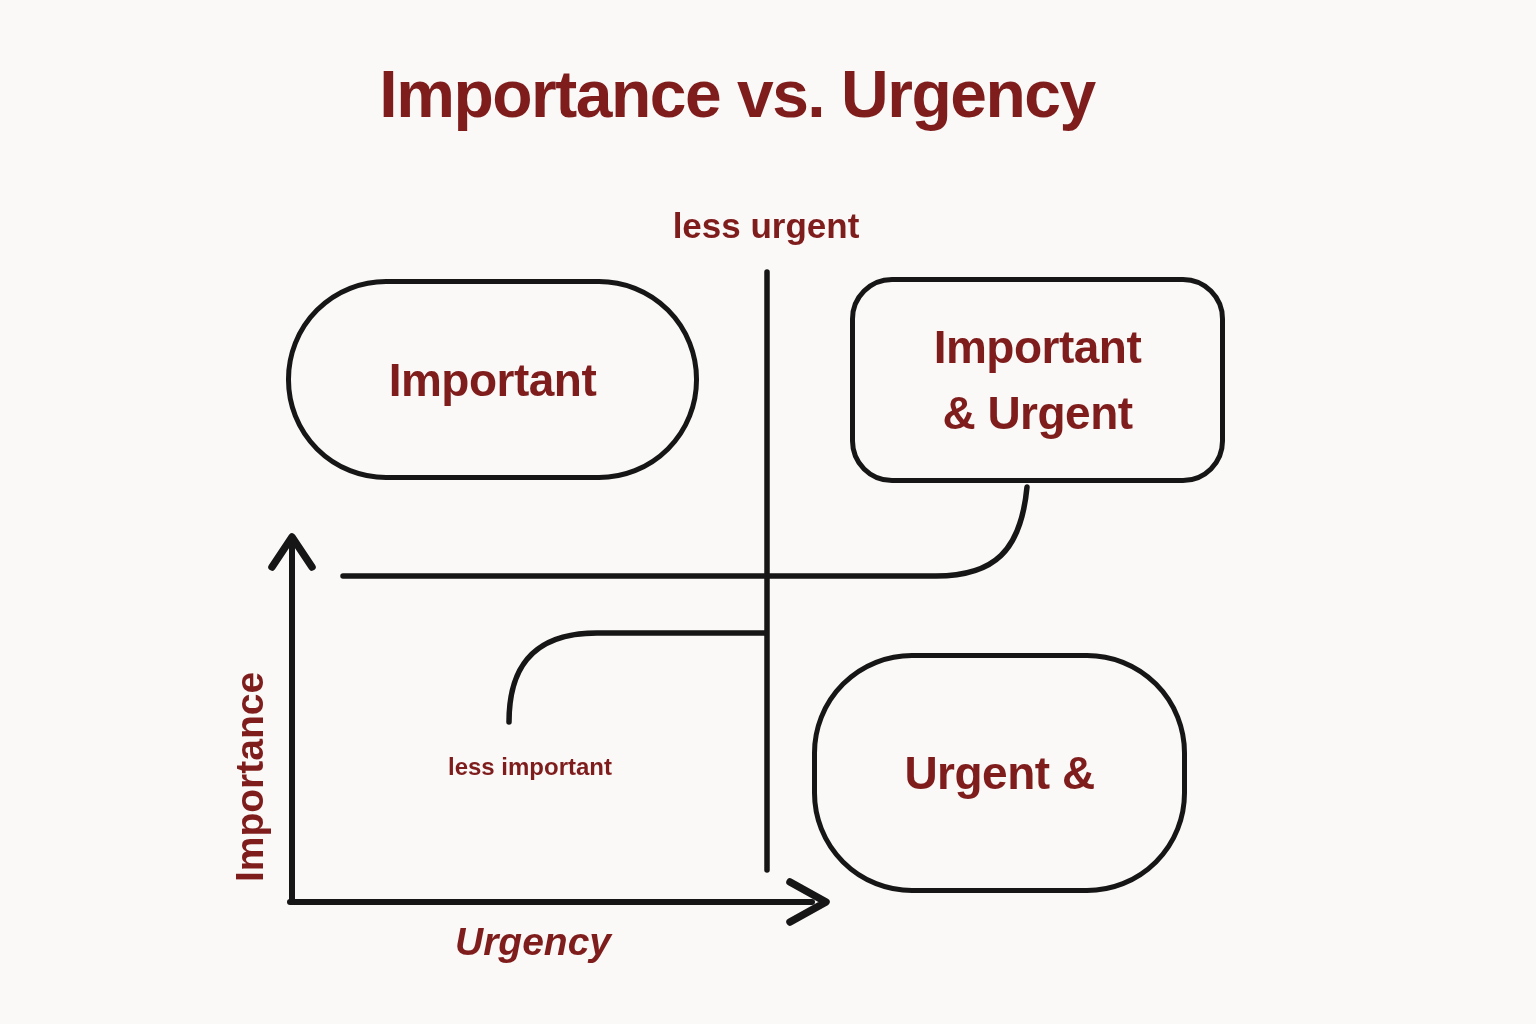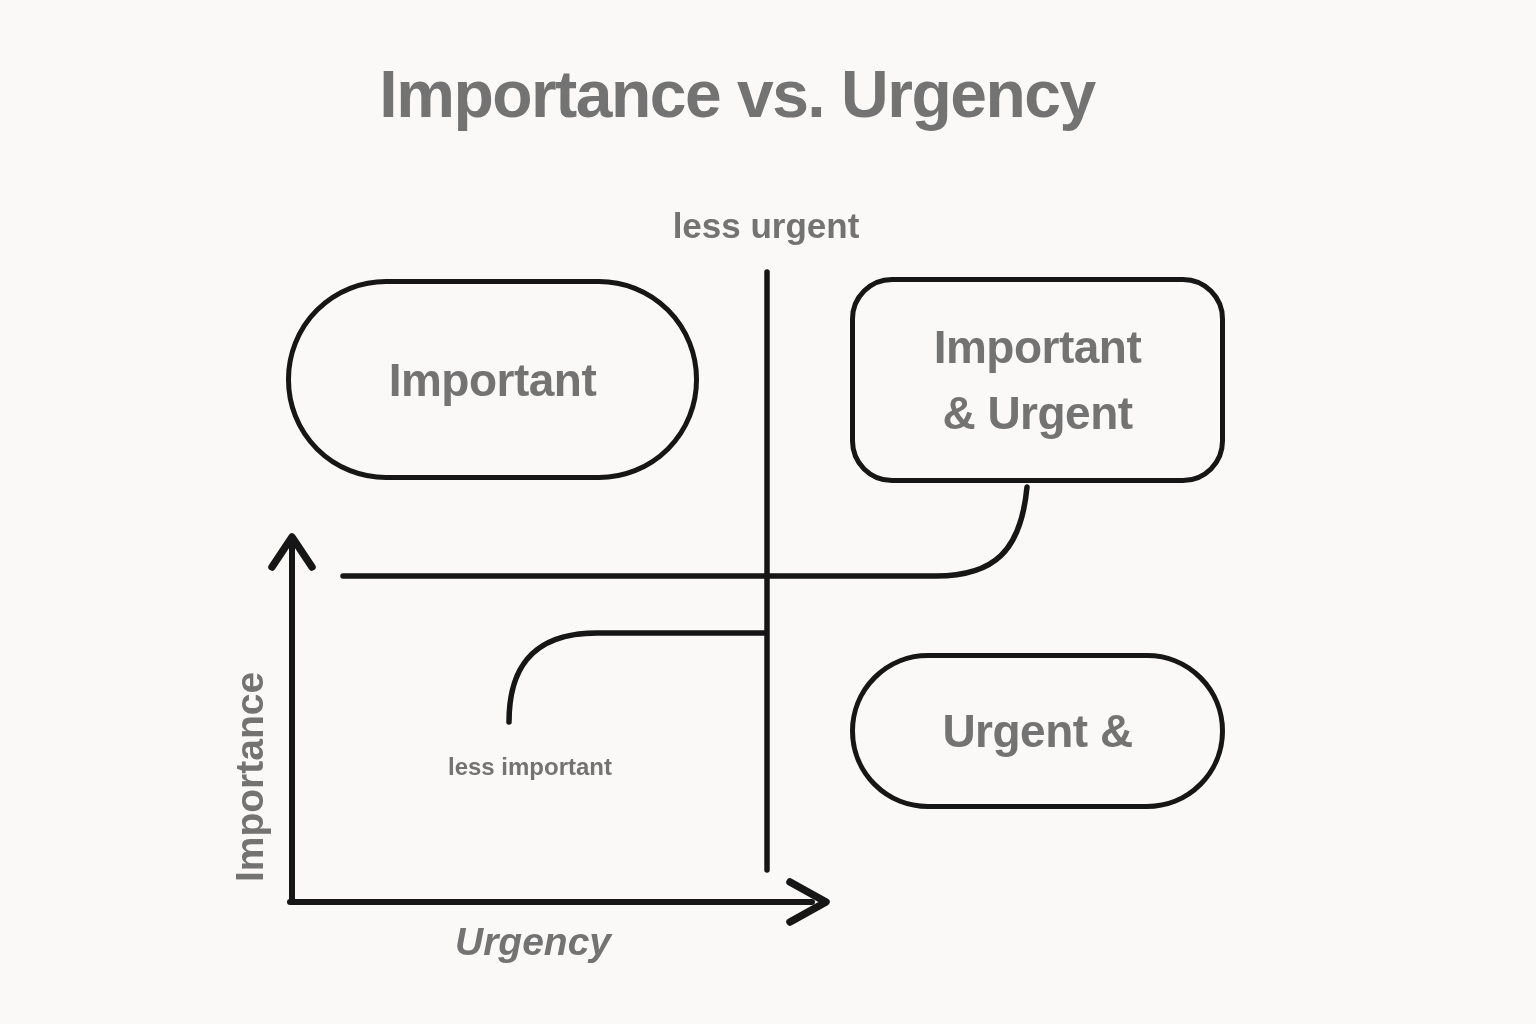--- a/index.html
+++ b/index.html
@@ -6,21 +6,21 @@
     margin: 0;
     padding: 0;
     background: #FAF9F7;
   }
   .canvas {
     position: relative;
     width: 1536px;
     height: 1024px;
     background: #FAF9F7;
     font-family: "Liberation Sans", sans-serif;
-    color: #737373;
+    color: #7f1d1d;
     overflow: hidden;
   }
   .lines-svg {
     position: absolute;
     top: 0; left: 0;
     width: 1536px;
     height: 1024px;
   }
   .title {
     position: absolute;
@@ -51,22 +51,22 @@
     left: 286px; top: 279px;
     width: 413px; height: 201px;
     border-radius: 100px;
   }
   .box-top-right {
     left: 850px; top: 277px;
     width: 375px; height: 206px;
     border-radius: 42px;
   }
   .box-bottom-right {
-    left: 850px; top: 653px;
-    width: 375px; height: 156px;
+    left: 812px; top: 653px;
+    width: 375px; height: 240px;
     border-radius: 100px;
   }
   .annotation {
     position: absolute;
     font-weight: 700;
     white-space: nowrap;
   }
   .more-urgent {
     top: 206px;
     left: 766px;

